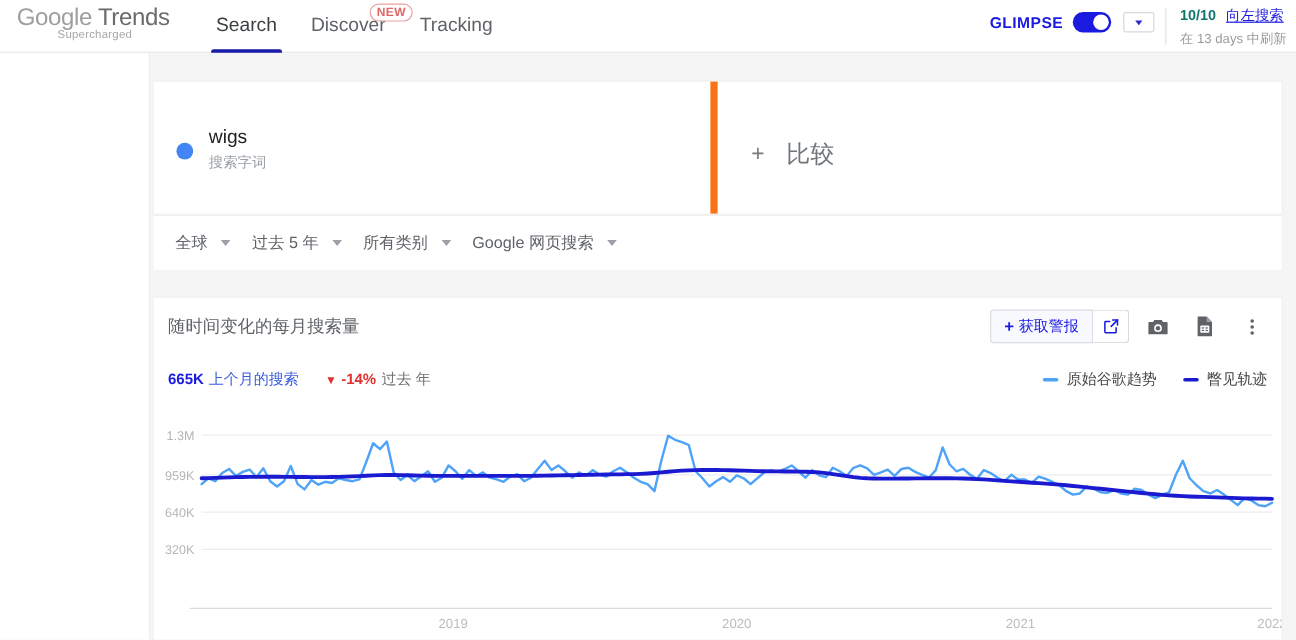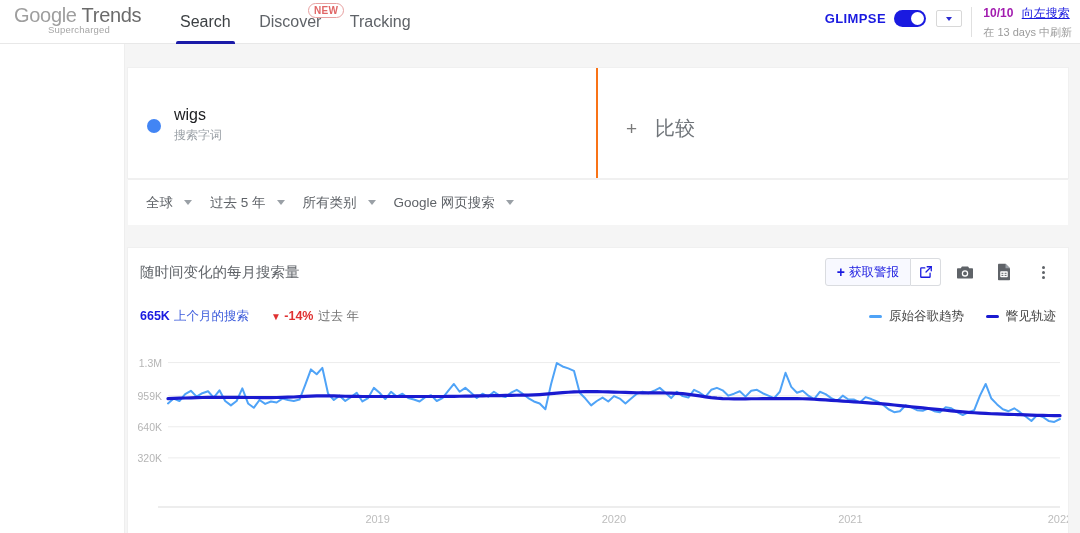--- a/index.html
+++ b/index.html
@@ -85,35 +85,35 @@
     margin-left: -3px; margin-top: -1.5px;
     border-left: 3px solid transparent; border-right: 3px solid transparent;
     border-top: 4px solid #2b2bd0;
   }
   .divider-v {
     position: absolute; right: 108px; top: 7px;
     width: 1px; height: 30px; background: #e0e0e0;
   }
   .right-info { position: absolute; right: 8px; top: 5px; text-align: left; }
   .ri-line1 { font-size: 12px; white-space: nowrap; }
-  .ri-frac { color: #a21caf; font-weight: bold; }
+  .ri-frac { color: #0f766e; font-weight: bold; }
   .ri-link { color: #1a1ae0; text-decoration: underline; margin-left: 5px; cursor: pointer; }
   .ri-line2 { font-size: 11px; color: #9b9b9b; margin-top: 3px; white-space: nowrap; }
 
   
   .terms-row {
     position: absolute; left: 128px; top: 68px;
     width: 940px; height: 110px;
     background: #ffffff;
     display: flex;
     box-shadow: 0 0 0 1px #f0f0f0;
   }
   .term-card {
     width: 470px; height: 110px; position: relative;
-    border-right: 2px solid #f97316;
+    border-right: 6px solid #f97316;
   }
   .term-dot {
     position: absolute; left: 19px; top: 51px;
     width: 14px; height: 14px; border-radius: 50%;
     background: #4285f4;
   }
   .term-text { position: absolute; left: 46px; top: 38px; }
   .term-name { font-size: 16px; color: #202124; }
   .term-type { font-size: 12px; color: #9aa0a6; margin-top: 3px; }
   .compare-card { width: 470px; height: 110px; position: relative; cursor: pointer; }

